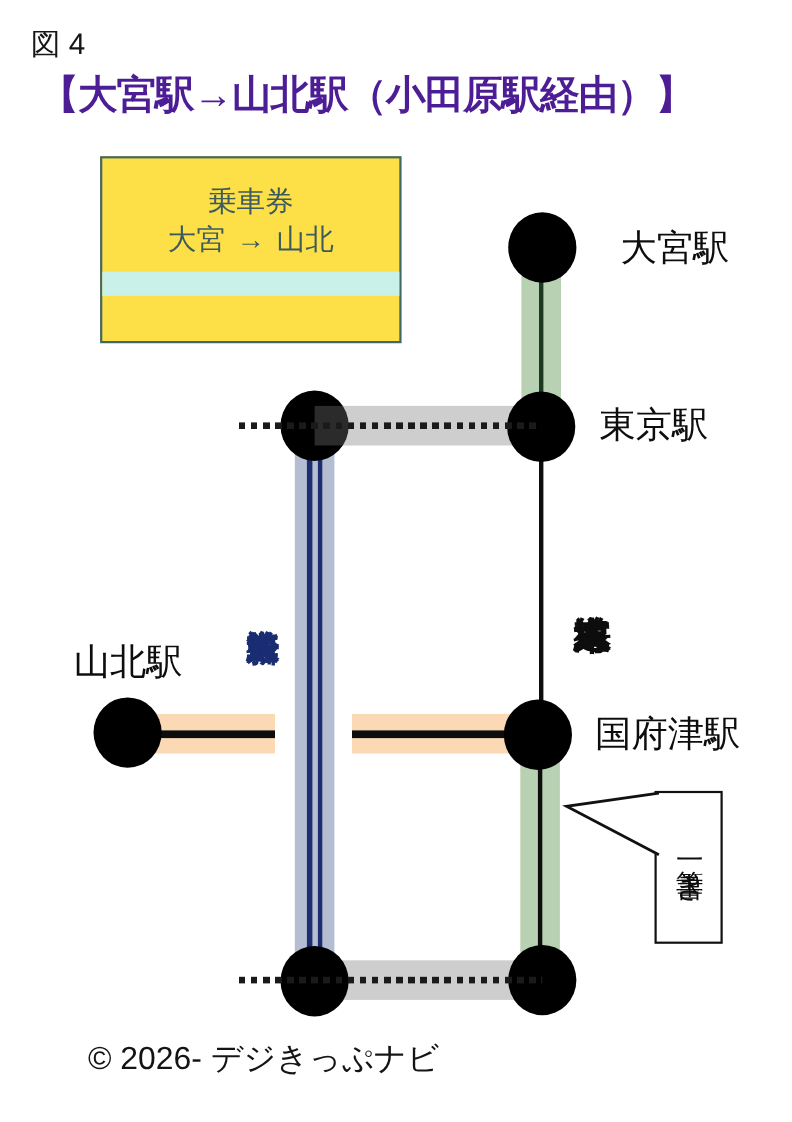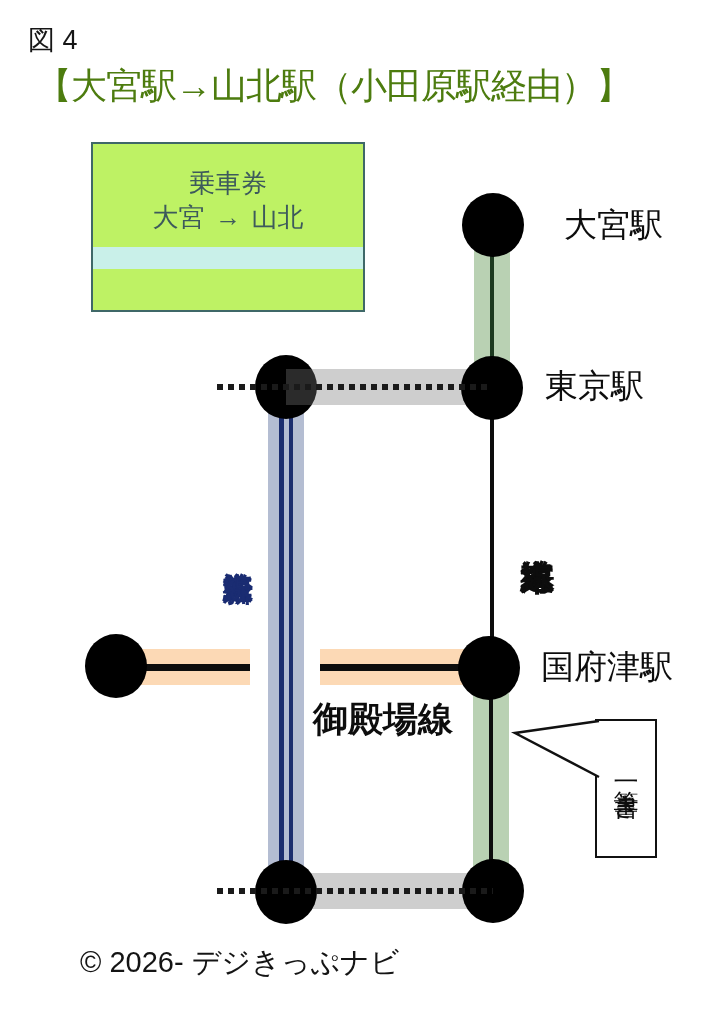--- a/index.html
+++ b/index.html
@@ -20,26 +20,26 @@
   .center-line-v{position:absolute;top:0;bottom:0;width:4px;}
   .center-line-h{position:absolute;left:0;right:0;height:7px;top:15px;background:#0d0d0d;}
   .dots{position:absolute;height:6px;z-index:5;
         background:repeating-linear-gradient(to right,#1a1a1a 0 6px,transparent 6px 11px);}
   
   .st-label{position:absolute;font-size:33px;line-height:1.05;white-space:nowrap;color:#0d0d0d;z-index:6;}
   .v-label{position:absolute;writing-mode:vertical-rl;text-orientation:upright;
            font-weight:bold;z-index:6;display:flex;align-items:center;justify-content:center;
            white-space:nowrap;line-height:1;}
   .fig-label{position:absolute;left:28px;top:22px;font-size:27px;color:#161616;z-index:6;}
-  .title{position:absolute;left:36px;top:62px;font-size:36px;font-weight:normal;
-         letter-spacing:-1px;white-space:nowrap;color:#4d7c0f;z-index:6;}
+  .title{position:absolute;left:36px;top:62px;font-size:36px;font-weight:bold;
+         letter-spacing:-1px;white-space:nowrap;color:#4c1d95;z-index:6;}
   .copyright{position:absolute;left:80px;top:943px;font-size:29px;color:#141414;z-index:6;}
   
   .ticket{position:absolute;left:91px;top:142px;width:274px;height:170px;box-sizing:border-box;
-          background:#bef264;border:2.5px solid #3f6868;z-index:6;}
+          background:#fde047;border:2.5px solid #3f6868;z-index:6;}
   .ticket-stripe{position:absolute;left:0;right:0;top:103px;height:22px;background:#c9f0e9;}
   .ticket-text{position:absolute;left:0;width:100%;text-align:center;font-size:26px;
                color:#3d5a5c;line-height:1;}
   
   .callout-box{position:absolute;left:595px;top:719px;width:62px;height:139px;box-sizing:border-box;
                border:2.5px solid #111;background:#fff;z-index:6;
                display:flex;align-items:center;justify-content:center;}
   .callout-box .txt{writing-mode:vertical-rl;text-orientation:upright;font-size:25px;
                     letter-spacing:3px;color:#0d0d0d;line-height:1;}
   .tail-svg{position:absolute;left:505px;top:708px;z-index:7;}
@@ -92,24 +92,24 @@
   <div class="node" style="left:85px;top:634px;"></div>
   <div class="node" style="left:255px;top:860px;"></div>
   <div class="node" style="left:462px;top:859px;"></div>
 
   <div class="dots" style="left:217px;top:384px;width:275px;"></div>
   <div class="dots" style="left:217px;top:888px;width:276px;"></div>
 
   <div class="st-label" style="left:564px;top:208px;">大宮駅</div>
   <div class="st-label" style="left:541px;top:650px;">国府津駅</div>
   <div class="st-label" style="left:545px;top:369px;">東京駅</div>
+  <div class="st-label" style="left:67px;top:585px;">山北駅</div>
 
   <div class="v-label" style="left:220px;top:455px;width:36px;height:188px;font-size:30px;color:#1a2c72;">東海道新幹線</div>
   <div class="v-label" style="left:518px;top:448px;width:40px;height:170px;font-size:34px;color:#0d0d0d;">東海道本線</div>
-  <div class="st-label" style="left:313px;top:701px;font-weight:bold;font-size:35px;">御殿場線</div>
 
   <div class="callout-box">
     <span class="txt">一筆書き</span>
   </div>
   <svg class="tail-svg" width="100" height="80" viewBox="0 0 100 80">
     <polygon points="94,13 10,25 94,69" fill="#ffffff" stroke="none"></polygon>
     <polyline points="94,13 10,25 94,69" fill="none" stroke="#111111" stroke-width="2.5"></polyline>
   </svg>
 
   <div class="copyright">© 2026- デジきっぷナビ</div>

